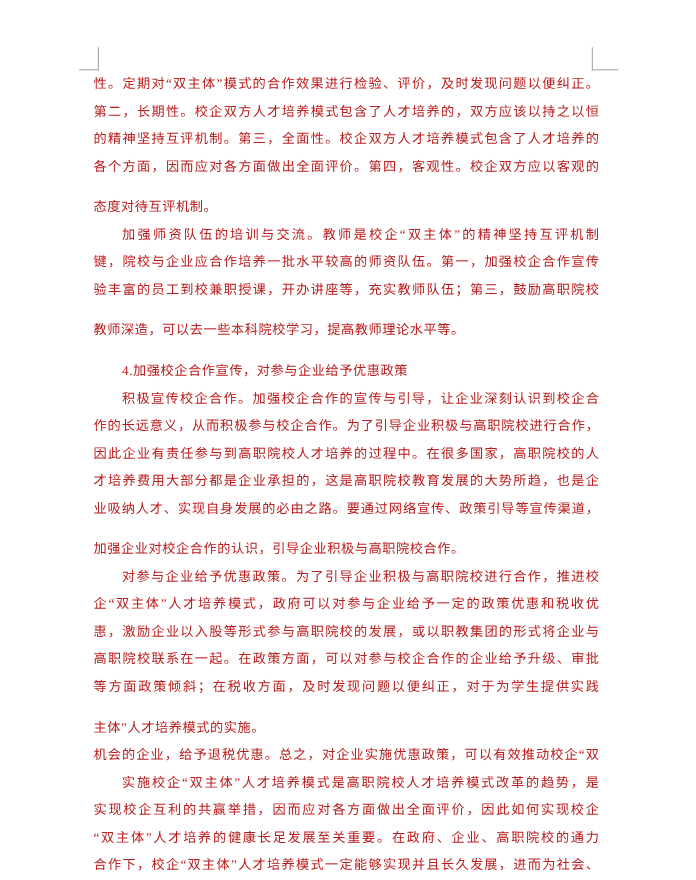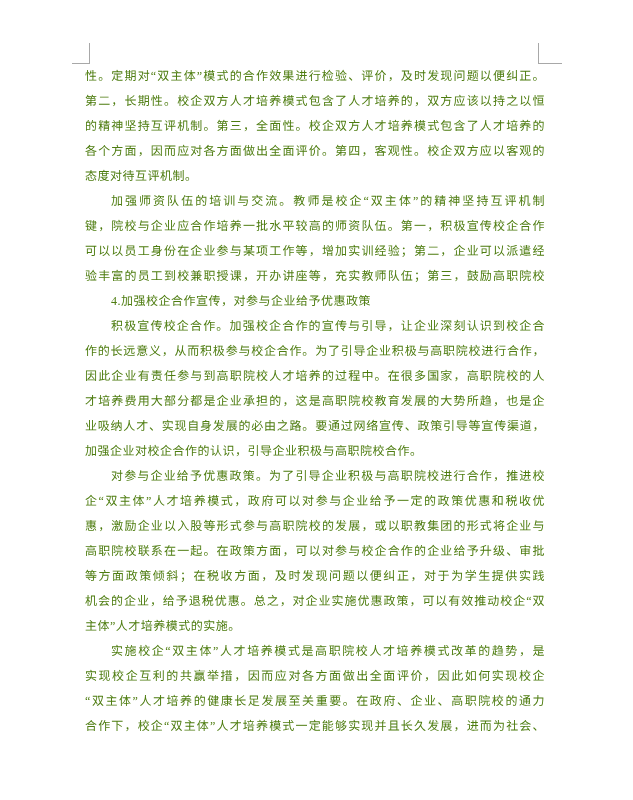--- a/index.html
+++ b/index.html
@@ -32,34 +32,35 @@
     top: 43px;
     width: 23px;
     border-left: 1px solid #a8a8a8;
     border-bottom: 1px solid #a8a8a8;
   }
   .textblock {
     position: absolute;
     left: 85px;
     top: 64px;
     width: 460px;
-    color: #4d7c0f;
+    color: #b91c1c;
     font-size: 12px;
   }
   .line {
     height: 25px;
     line-height: 25px;
     text-align: justify;
     text-align-last: justify;
     overflow: hidden;
     letter-spacing: 0.5px;
   }
   .line.short {
     text-align: left;
     text-align-last: left;
+    margin-top: 12px;
   }
   .line.indent {
     text-indent: 26px;
   }
   .block.heading .line {
     text-align: left;
     text-align-last: left;
   }
 </style>
 </head>
@@ -71,43 +72,43 @@
   <div class="textblock" id="textblock">
       <div class="block paragraph">
         <div class="line">性。定期对“双主体”模式的合作效果进行检验、评价，及时发现问题以便纠正。</div>
         <div class="line">第二，长期性。校企双方人才培养模式包含了人才培养的，双方应该以持之以恒</div>
         <div class="line">的精神坚持互评机制。第三，全面性。校企双方人才培养模式包含了人才培养的</div>
         <div class="line">各个方面，因而应对各方面做出全面评价。第四，客观性。校企双方应以客观的</div>
         <div class="line short">态度对待互评机制。</div>
       </div>
       <div class="block paragraph">
         <div class="line indent">加强师资队伍的培训与交流。教师是校企“双主体”的精神坚持互评机制</div>
-        <div class="line">键，院校与企业应合作培养一批水平较高的师资队伍。第一，积极宣传校企合作</div>
-        <div class="line">可以以员工身份在企业参与某项工作等，增加实训经验；第二，企业可以派遣经</div>
+        <div class="line">键，院校与企业应合作培养一批水平较高的师资队伍。第一，加强校企合作宣传</div>
         <div class="line">验丰富的员工到校兼职授课，开办讲座等，充实教师队伍；第三，鼓励高职院校</div>
+        <div class="line short">教师深造，可以去一些本科院校学习，提高教师理论水平等。</div>
       </div>
       <div class="block heading">
         <div class="line indent short">4.加强校企合作宣传，对参与企业给予优惠政策</div>
       </div>
       <div class="block paragraph">
         <div class="line indent">积极宣传校企合作。加强校企合作的宣传与引导，让企业深刻认识到校企合</div>
         <div class="line">作的长远意义，从而积极参与校企合作。为了引导企业积极与高职院校进行合作，</div>
         <div class="line">因此企业有责任参与到高职院校人才培养的过程中。在很多国家，高职院校的人</div>
         <div class="line">才培养费用大部分都是企业承担的，这是高职院校教育发展的大势所趋，也是企</div>
         <div class="line">业吸纳人才、实现自身发展的必由之路。要通过网络宣传、政策引导等宣传渠道，</div>
         <div class="line short">加强企业对校企合作的认识，引导企业积极与高职院校合作。</div>
       </div>
       <div class="block paragraph">
         <div class="line indent">对参与企业给予优惠政策。为了引导企业积极与高职院校进行合作，推进校</div>
         <div class="line">企“双主体”人才培养模式，政府可以对参与企业给予一定的政策优惠和税收优</div>
         <div class="line">惠，激励企业以入股等形式参与高职院校的发展，或以职教集团的形式将企业与</div>
         <div class="line">高职院校联系在一起。在政策方面，可以对参与校企合作的企业给予升级、审批</div>
         <div class="line">等方面政策倾斜；在税收方面，及时发现问题以便纠正，对于为学生提供实践</div>
+        <div class="line short">主体”人才培养模式的实施。</div>
         <div class="line">机会的企业，给予退税优惠。总之，对企业实施优惠政策，可以有效推动校企“双</div>
-        <div class="line short">主体”人才培养模式的实施。</div>
       </div>
       <div class="block paragraph">
         <div class="line indent">实施校企“双主体”人才培养模式是高职院校人才培养模式改革的趋势，是</div>
         <div class="line">实现校企互利的共赢举措，因而应对各方面做出全面评价，因此如何实现校企</div>
         <div class="line">“双主体”人才培养的健康长足发展至关重要。在政府、企业、高职院校的通力</div>
         <div class="line">合作下，校企“双主体”人才培养模式一定能够实现并且长久发展，进而为社会、</div>
       </div>
     </div>
 </div>
 

